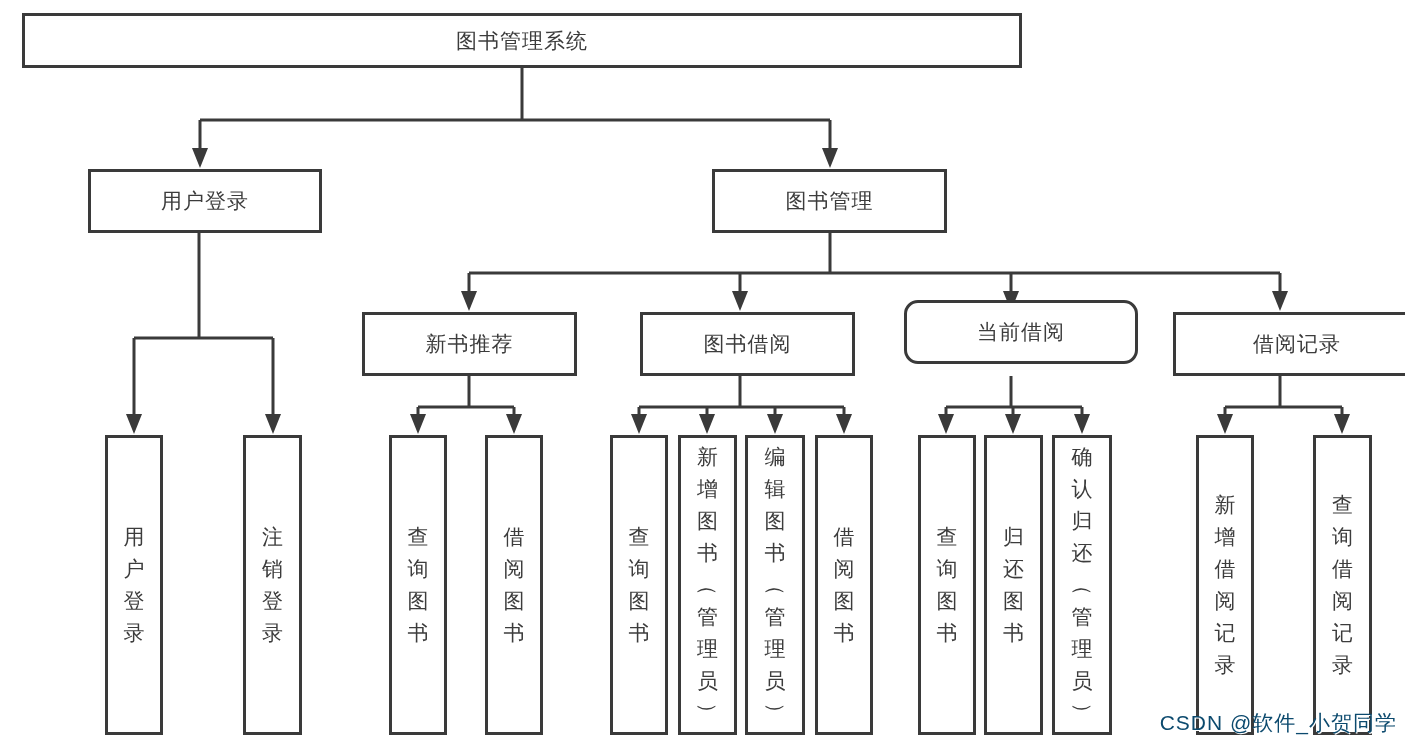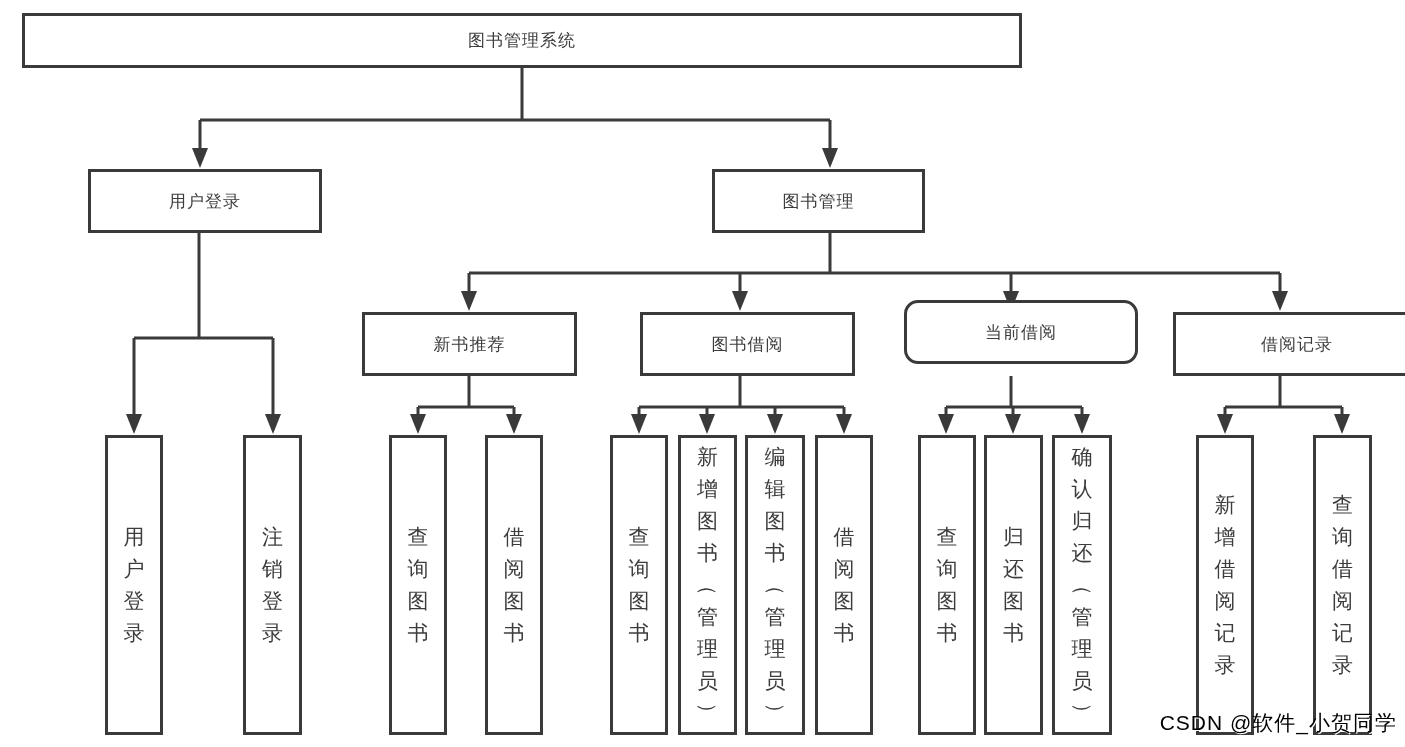--- a/index.html
+++ b/index.html
@@ -27,21 +27,21 @@
     box-sizing: border-box;
     border: 3px solid #3a3a3a;
     background: #ffffff;
     display: flex;
     align-items: center;
     justify-content: center;
     color: #3c3c3c;
     z-index: 2;
   }
   .h-label {
-    font-size: 17px;
+    font-size: 21px;
     letter-spacing: 1px;
     white-space: nowrap;
   }
   .leaf .v-label {
     display: block;
   }
   .ch {
     display: block;
     height: 32px;
     line-height: 32px;
@@ -49,21 +49,21 @@
     text-align: center;
   }
   .ch.rot {
     transform: rotate(90deg);
   }
   .watermark {
     position: absolute;
     right: 8px;
     bottom: 10px;
     font-size: 21px;
-    color: #000000;
+    color: #0c4a6e;
     letter-spacing: 1px;
     z-index: 3;
     text-shadow: 1px 1px 0 #ffffff;
     white-space: nowrap;
     margin-top: 44px;
   }
 </style>
 </head>
 <body>
 
@@ -109,21 +109,21 @@
     </g>
   </svg>
 
   <div class="node" style="left:22px; top:13px; width:1000px; height:55px;">
     <span class="h-label">图书管理系统</span>
   </div>
 
   <div class="node" style="left:88px; top:169px; width:234px; height:64px;">
     <span class="h-label">用户登录</span>
   </div>
-  <div class="node" style="left:712px; top:169px; width:213px; height:64px;">
+  <div class="node" style="left:712px; top:169px; width:235px; height:64px;">
     <span class="h-label">图书管理</span>
   </div>
 
   <div class="node" style="left:362px; top:312px; width:215px; height:64px;">
     <span class="h-label">新书推荐</span>
   </div>
   <div class="node" style="left:633px; top:312px; width:215px; height:64px;margin-left:7px;">
     <span class="h-label">图书借阅</span>
   </div>
   <div class="node" style="left:904px; top:300px; width:234px; height:64px;border-radius:14px;">

